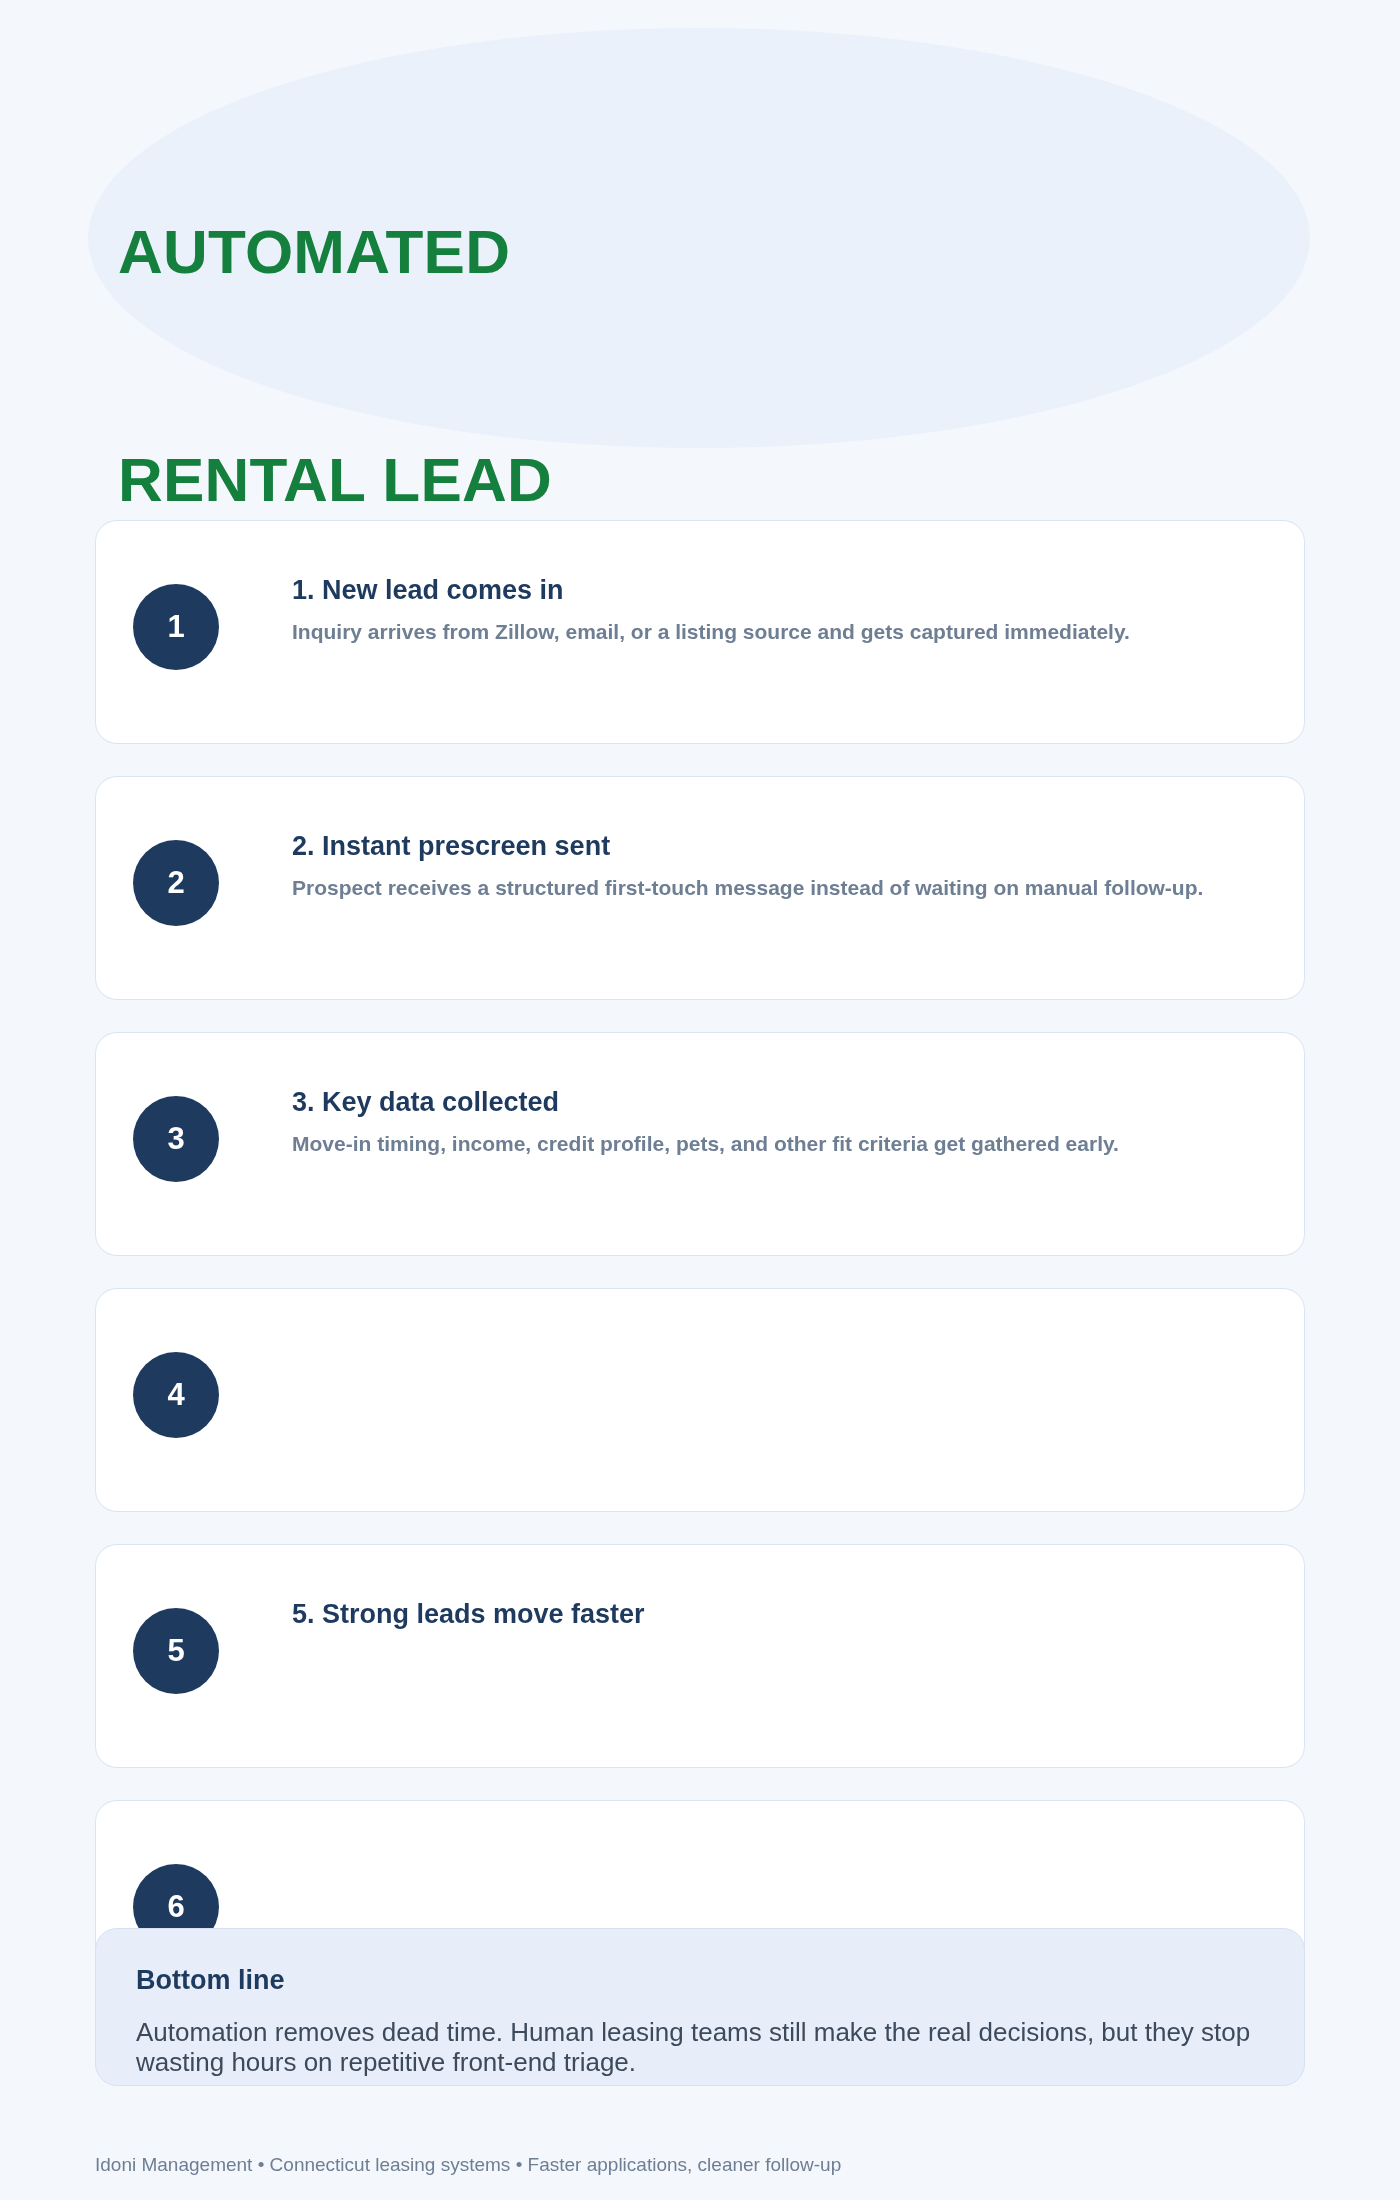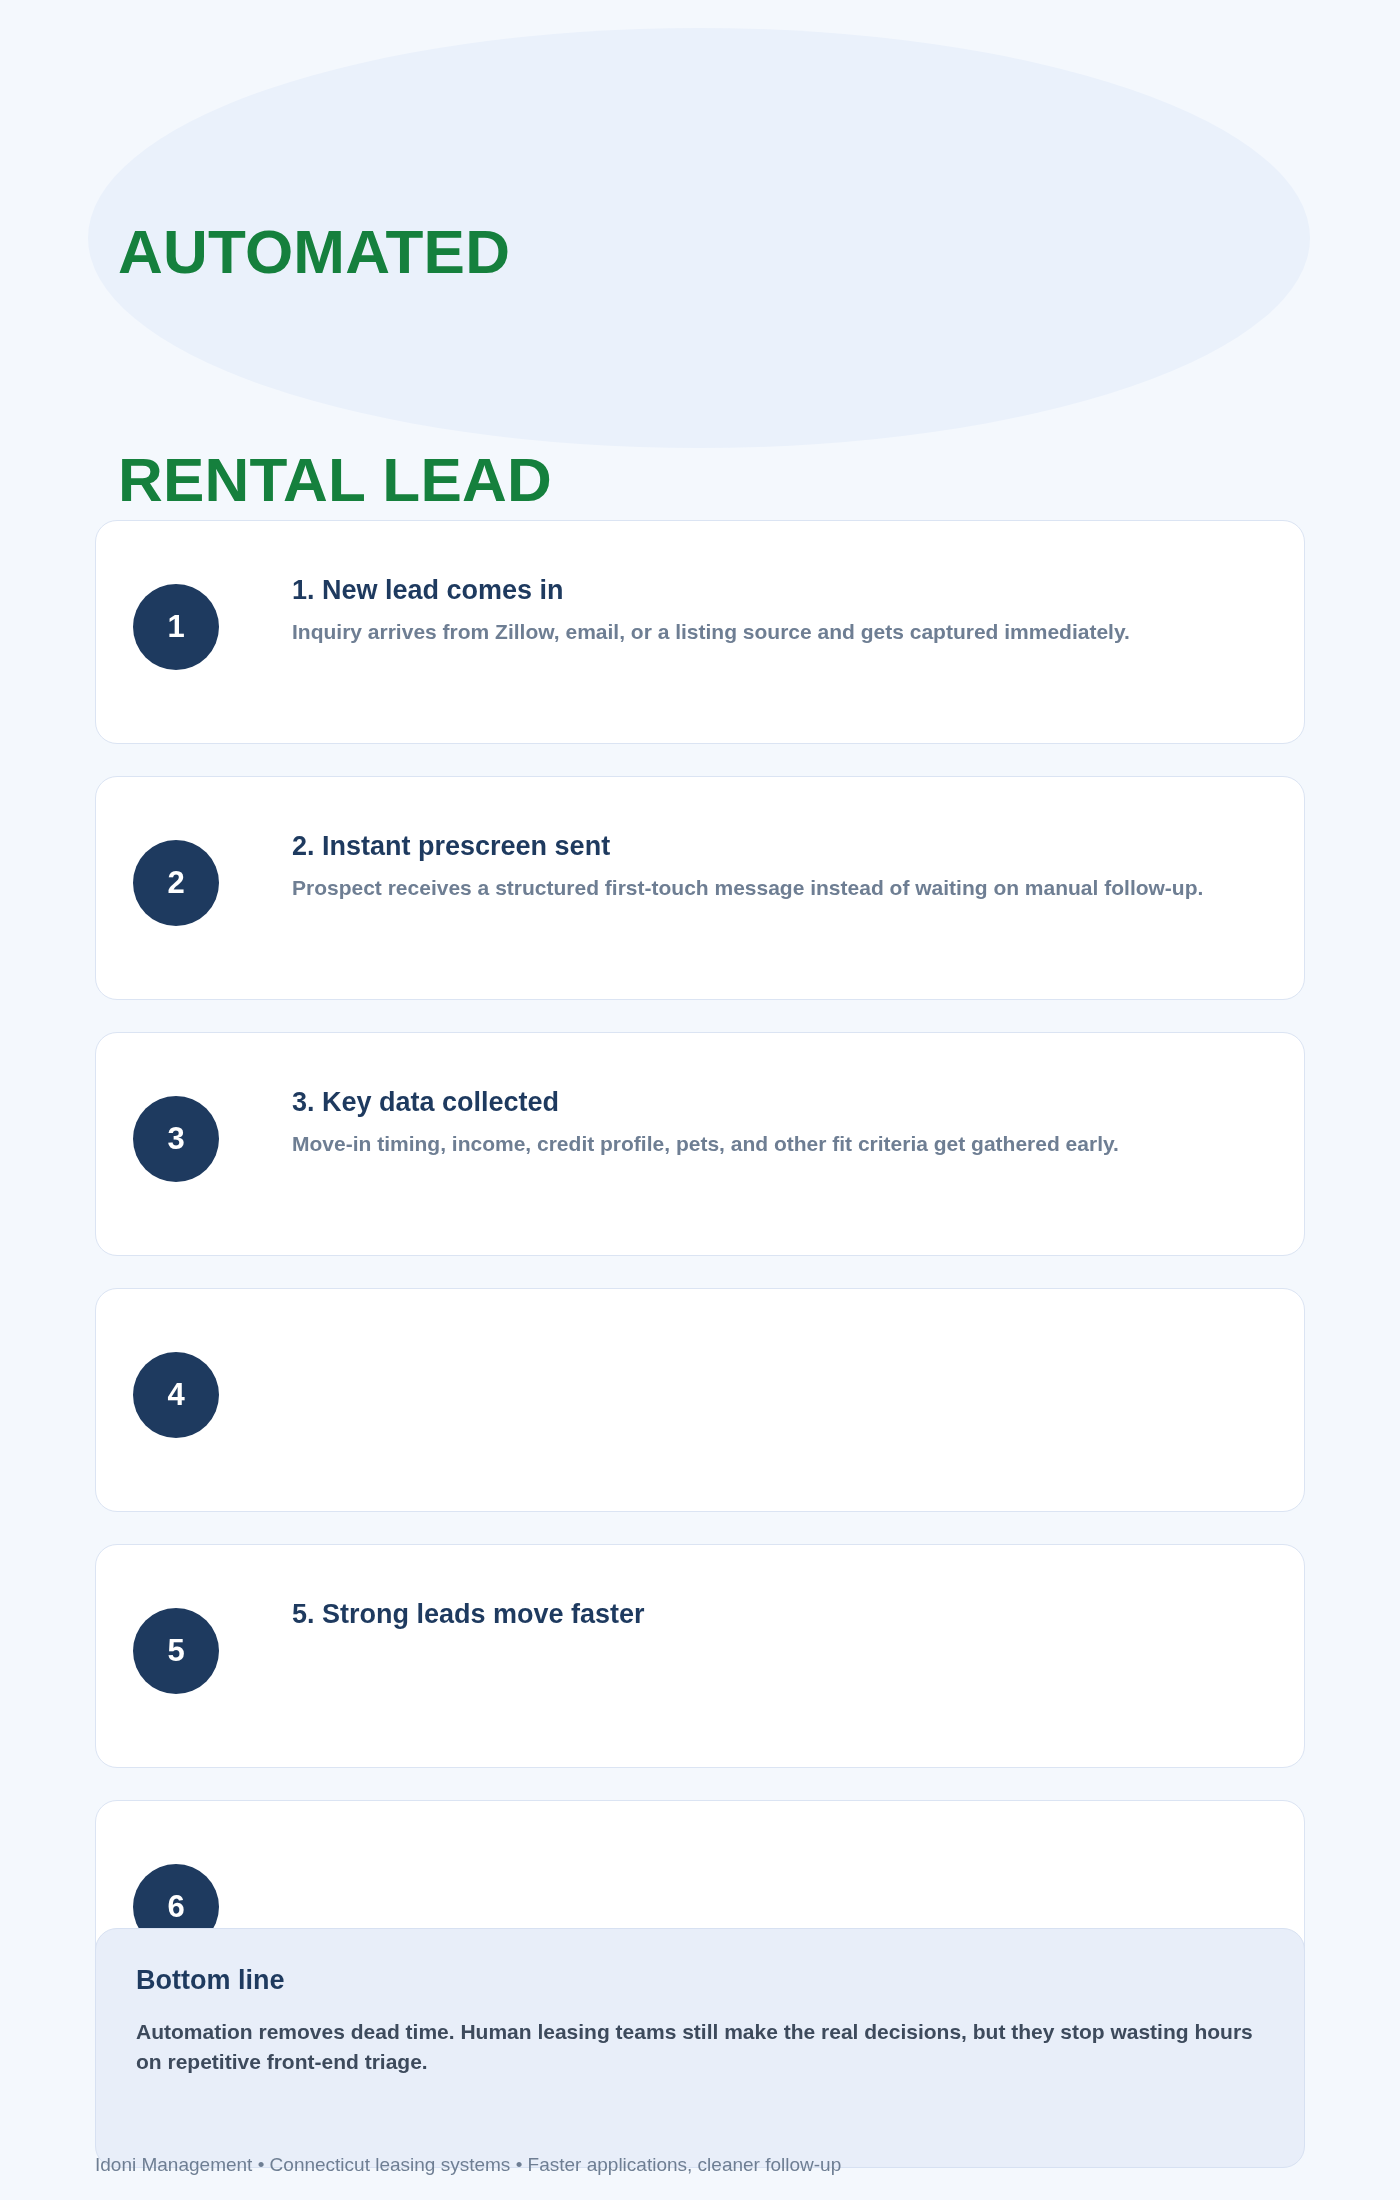--- a/index.html
+++ b/index.html
@@ -106,21 +106,21 @@
     margin: 0;
     font-weight: bold;
   }
 
   
   .bottom-line {
     position: absolute;
     left: 95px;
     top: 1928px;
     width: 1210px;
-    height: 240px;
+    height: 158px;
     box-sizing: border-box;
     background: #e8eef9;
     border: 1px solid #d7e1f2;
     border-radius: 22px;
     z-index: 5;
   }
   .bottom-line-title {
     position: absolute;
     left: 40px;
     top: 34px;
@@ -128,25 +128,24 @@
     line-height: 34px;
     font-weight: bold;
     color: #1e3a5f;
     margin: 0;
   }
   .bottom-line-text {
     position: absolute;
     left: 40px;
     top: 88px;
     right: 48px;
-    font-size: 21px;
+    font-size: 26px;
     line-height: 30px;
     color: #3d4a5c;
     margin: 0;
-    font-weight: bold;
   }
 
   
   .footer {
     position: absolute;
     left: 95px;
     top: 2152px;
     font-size: 19px;
     line-height: 26px;
     color: #6e7e93;

